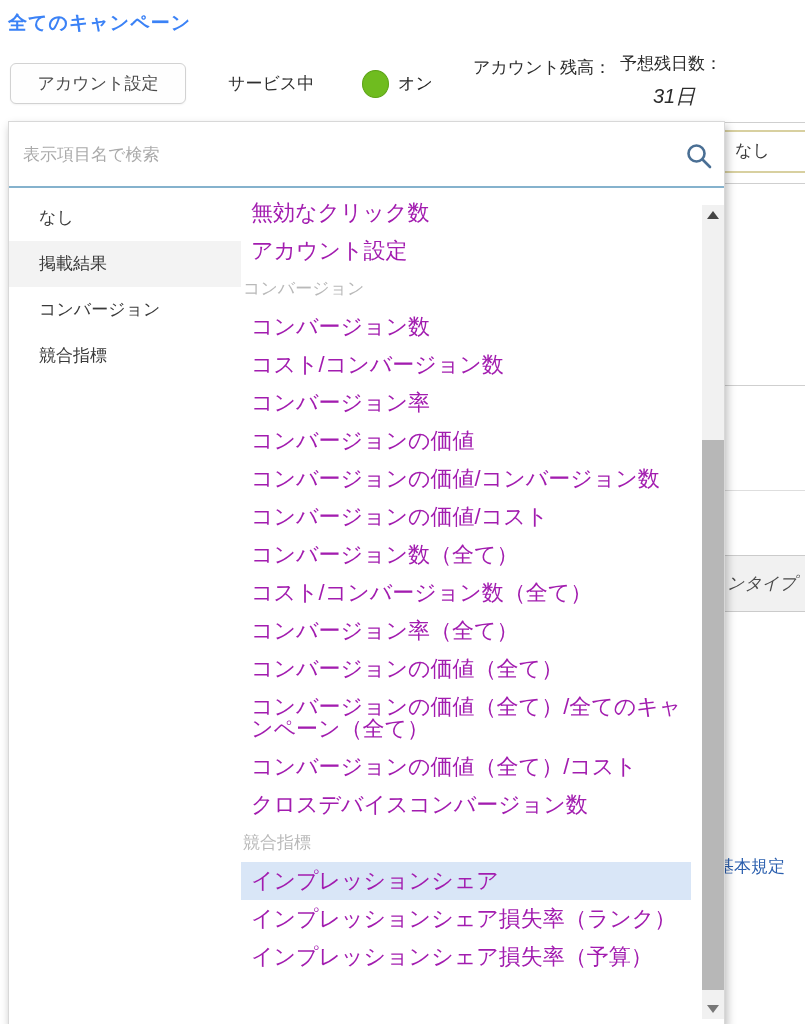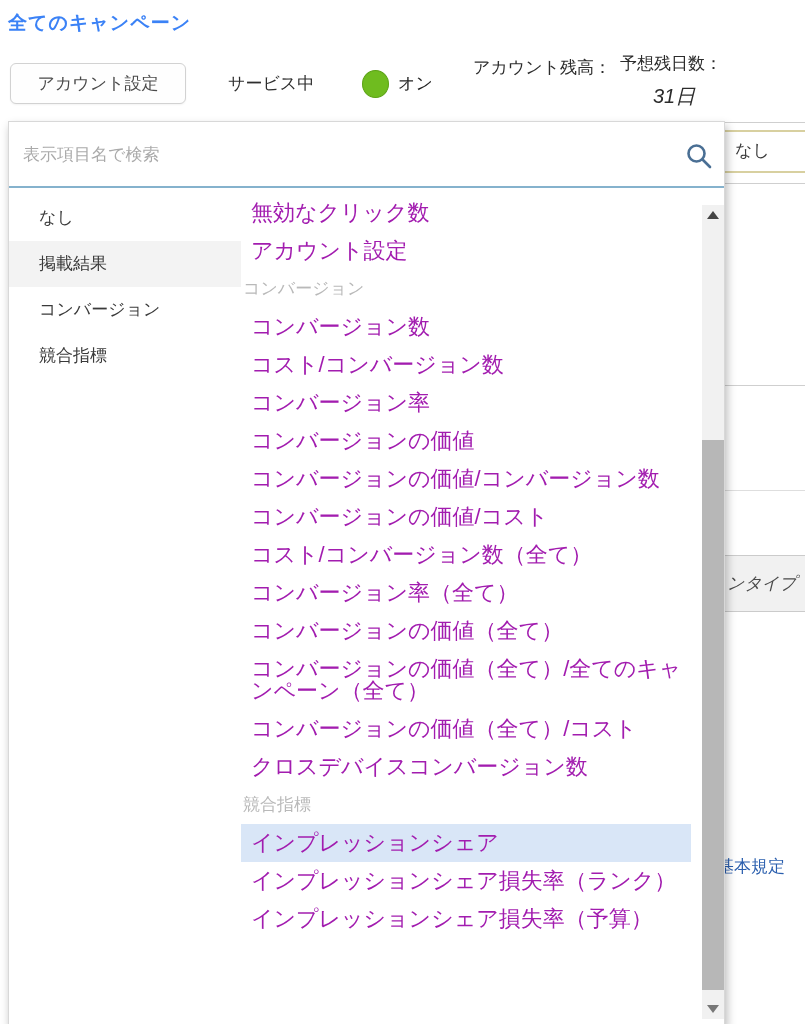--- a/index.html
+++ b/index.html
@@ -152,20 +152,21 @@
     <div class="metric-col">
         <div class="list-item">無効なクリック数</div>
         <div class="list-item">アカウント設定</div>
         <div class="list-header">コンバージョン</div>
         <div class="list-item">コンバージョン数</div>
         <div class="list-item">コスト/コンバージョン数</div>
         <div class="list-item">コンバージョン率</div>
         <div class="list-item">コンバージョンの価値</div>
         <div class="list-item">コンバージョンの価値/コンバージョン数</div>
         <div class="list-item">コンバージョンの価値/コスト</div>
+        <div class="list-item">コンバージョン数（全て）</div>
         <div class="list-item">コスト/コンバージョン数（全て）</div>
         <div class="list-item">コンバージョン率（全て）</div>
         <div class="list-item">コンバージョンの価値（全て）</div>
         <div class="list-item">コンバージョンの価値（全て）/全てのキャンペーン（全て）</div>
         <div class="list-item">コンバージョンの価値（全て）/コスト</div>
         <div class="list-item">クロスデバイスコンバージョン数</div>
         <div class="list-header">競合指標</div>
         <div class="list-item highlighted">インプレッションシェア</div>
         <div class="list-item">インプレッションシェア損失率（ランク）</div>
         <div class="list-item">インプレッションシェア損失率（予算）</div>

